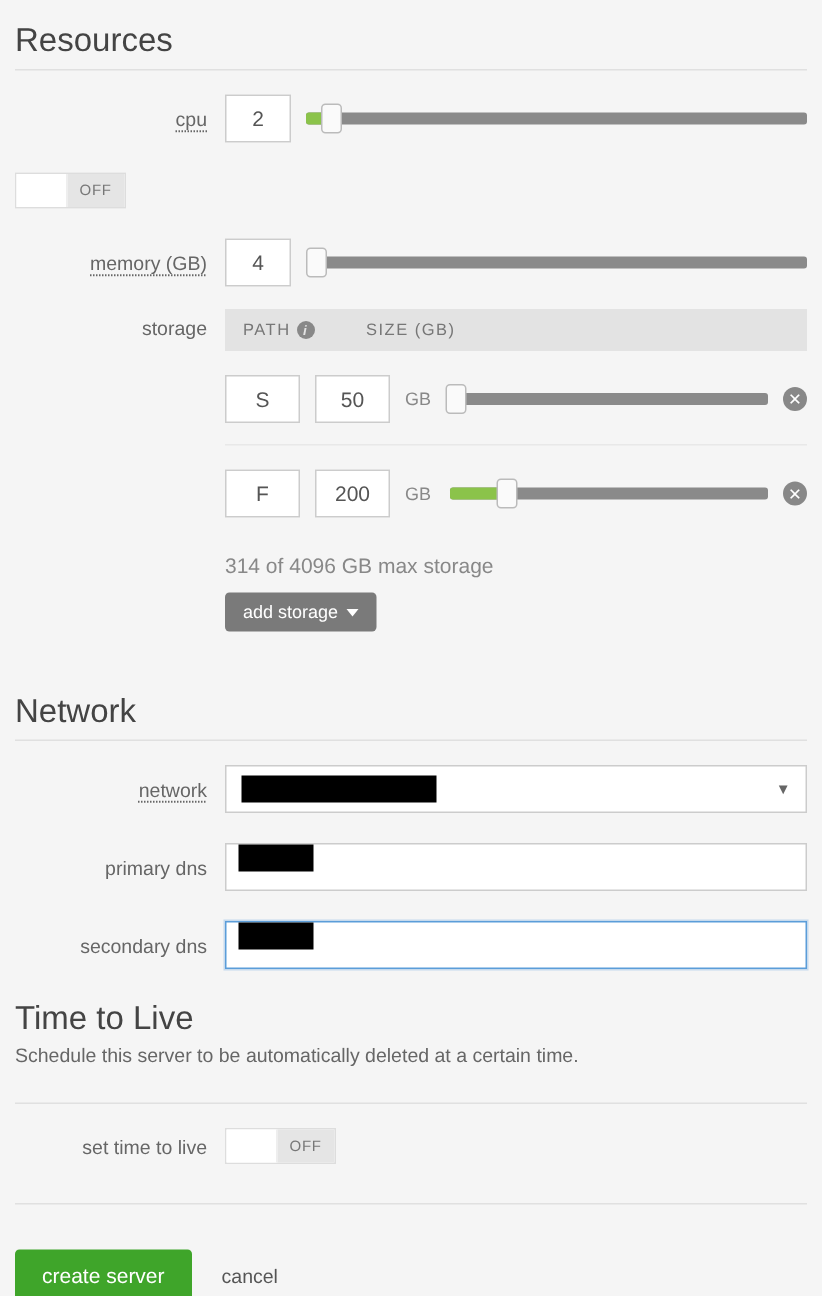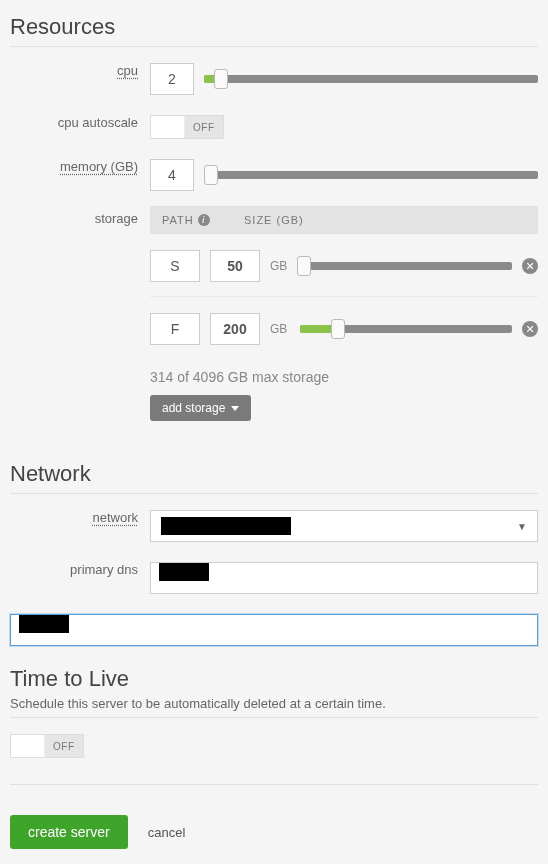--- a/index.html
+++ b/index.html
@@ -17,21 +17,21 @@
     color: #444;
     margin: 8px 0 4px 0;
   }
   .hr {
     border: none;
     border-top: 1px solid #e0e0e0;
     margin: 6px 0 16px 0;
   }
   .form-row {
     display: flex;
-    align-items: flex-start;
+    align-items: center;
     margin-bottom: 20px;
   }
   .form-label {
     width: 140px;
     text-align: right;
     padding-right: 12px;
     color: #666;
     font-size: 13px;
   }
   .form-label.underline { text-decoration: underline dotted; text-underline-offset: 3px; }
@@ -43,21 +43,21 @@
   }
   .num-input {
     width: 44px;
     height: 32px;
     border: 1px solid #ccc;
     background: #fff;
     text-align: center;
     font-size: 14px;
     color: #555;
   }
-  .num-input.wide { width: 50px; font-weight: bold; }
+  .num-input.wide { width: 50px; }
   .slider {
     flex: 1;
     position: relative;
     height: 12px;
   }
   .slider-track {
     position: absolute;
     top: 2px;
     left: 0; right: 0;
     height: 8px;
@@ -170,21 +170,21 @@
     flex:1;height:32px;border:1px solid #ccc;background:#fff;
     padding:0 8px;font-size:13px;color:#333;
   }
   .text-input.focused {
     border:1px solid #5b9dd9;
     box-shadow: 0 0 0 1px rgba(91,157,217,0.3);
   }
   .redacted {
     display:inline-block;background:#000;height:18px;
   }
-  .desc { color:#666;font-size:13px;margin-bottom:6px; }
+  .desc { color:#666;font-size:13px;margin-bottom:24px; }
   .actions {
     display:flex;align-items:center;gap:20px;
     margin-top:30px;
   }
   .btn-primary {
     background:#3fa52a;color:#fff;border:none;
     padding:9px 18px;font-size:14px;border-radius:3px;cursor:pointer;
   }
   .link-cancel { color:#555;font-size:13px;cursor:pointer; }
 </style>
@@ -203,21 +203,20 @@
     <input class="num-input" value="2" style="">
     <div class="slider">
       <div class="slider-track"></div>
       <div class="slider-fill" style="width:5%"></div>
       <div class="slider-thumb" style="left:5%"></div>
     </div>
   </div>
 </div>
 
 <div class="form-row">
-  <div class="form-label">cpu autoscale</div>
   <div class="form-body">
     <div class="toggle">
       <div class="toggle-knob"></div>
       <div class="toggle-label">OFF</div>
     </div>
   </div>
 </div>
 
 <div class="form-row">
   <div class="form-label underline">memory (GB)</div>
@@ -291,33 +290,35 @@
 <div class="form-row">
   <div class="form-label">primary dns</div>
   <div class="form-body">
     <div class="text-input">
       <span class="redacted" style="width:50px"></span>
     </div>
   </div>
 </div>
 
 <div class="form-row">
+  <div class="form-label">secondary dns</div>
   <div class="form-body">
     <div class="text-input focused">
       <span class="redacted" style="width:50px"></span>
     </div>
   </div>
 </div>
 
 
 <h2 class="section-title" style="">Time to Live</h2>
 <div class="desc">Schedule this server to be automatically deleted at a certain time.</div>
 <hr class="hr">
 
 <div class="form-row">
+  <div class="form-label">set time to live</div>
   <div class="form-body">
     <div class="toggle">
       <div class="toggle-knob"></div>
       <div class="toggle-label">OFF</div>
     </div>
   </div>
 </div>
 
 <hr class="hr" style="margin-top:26px;">
 

